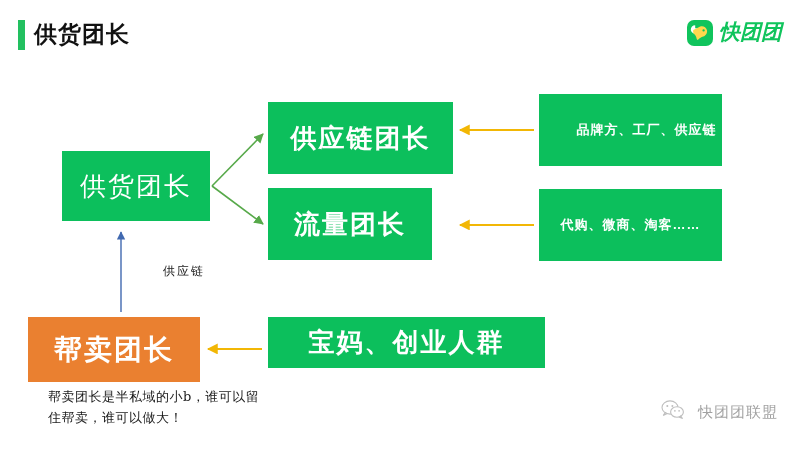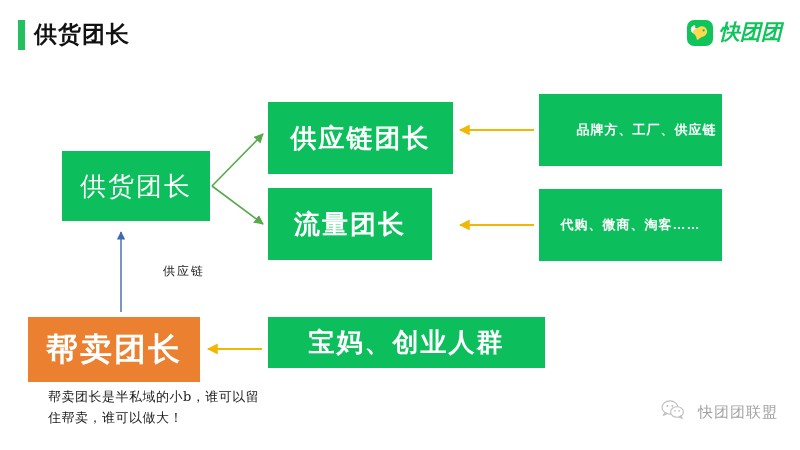--- a/index.html
+++ b/index.html
@@ -75,21 +75,21 @@
     text-align: center;
   }
   .box.green  { background: #0CBF5C; }
   .box.orange { background: #EA8030; }
 
   .b-supply-head { left: 62px;  top: 151px; width: 148px; height: 70px; font-size: 26px; font-weight: normal; letter-spacing: 2px; }
   .b-chain       { left: 268px; top: 102px;  width: 185px; height: 72px; font-size: 26px; font-weight: bold; letter-spacing: 2px; }
   .b-traffic     { left: 268px; top: 188px; width: 164px; height: 72px; font-size: 26px; font-weight: bold; letter-spacing: 2px; }
   .b-brand       { left: 539px; top: 94px;  width: 183px; height: 72px; font-size: 13px; font-weight: bold; letter-spacing: 1px; padding-left: 32px; }
   .b-agent       { left: 539px; top: 189px; width: 183px; height: 72px; font-size: 13px; font-weight: bold; letter-spacing: 1px; }
-  .b-help        { left: 28px;  top: 317px; width: 172px; height: 65px; font-size: 32px; font-weight: bold; letter-spacing: 2px; }
+  .b-help        { left: 28px;  top: 317px; width: 172px; height: 65px; font-size: 28px; font-weight: bold; letter-spacing: 2px; }
   .b-mom         { left: 268px; top: 317px; width: 277px; height: 51px; font-size: 26px; font-weight: bold; letter-spacing: 2px; }
 
   
   #arrows {
     position: absolute;
     left: 0; top: 0;
     width: 800px; height: 450px;
     pointer-events: none;
   }
 

